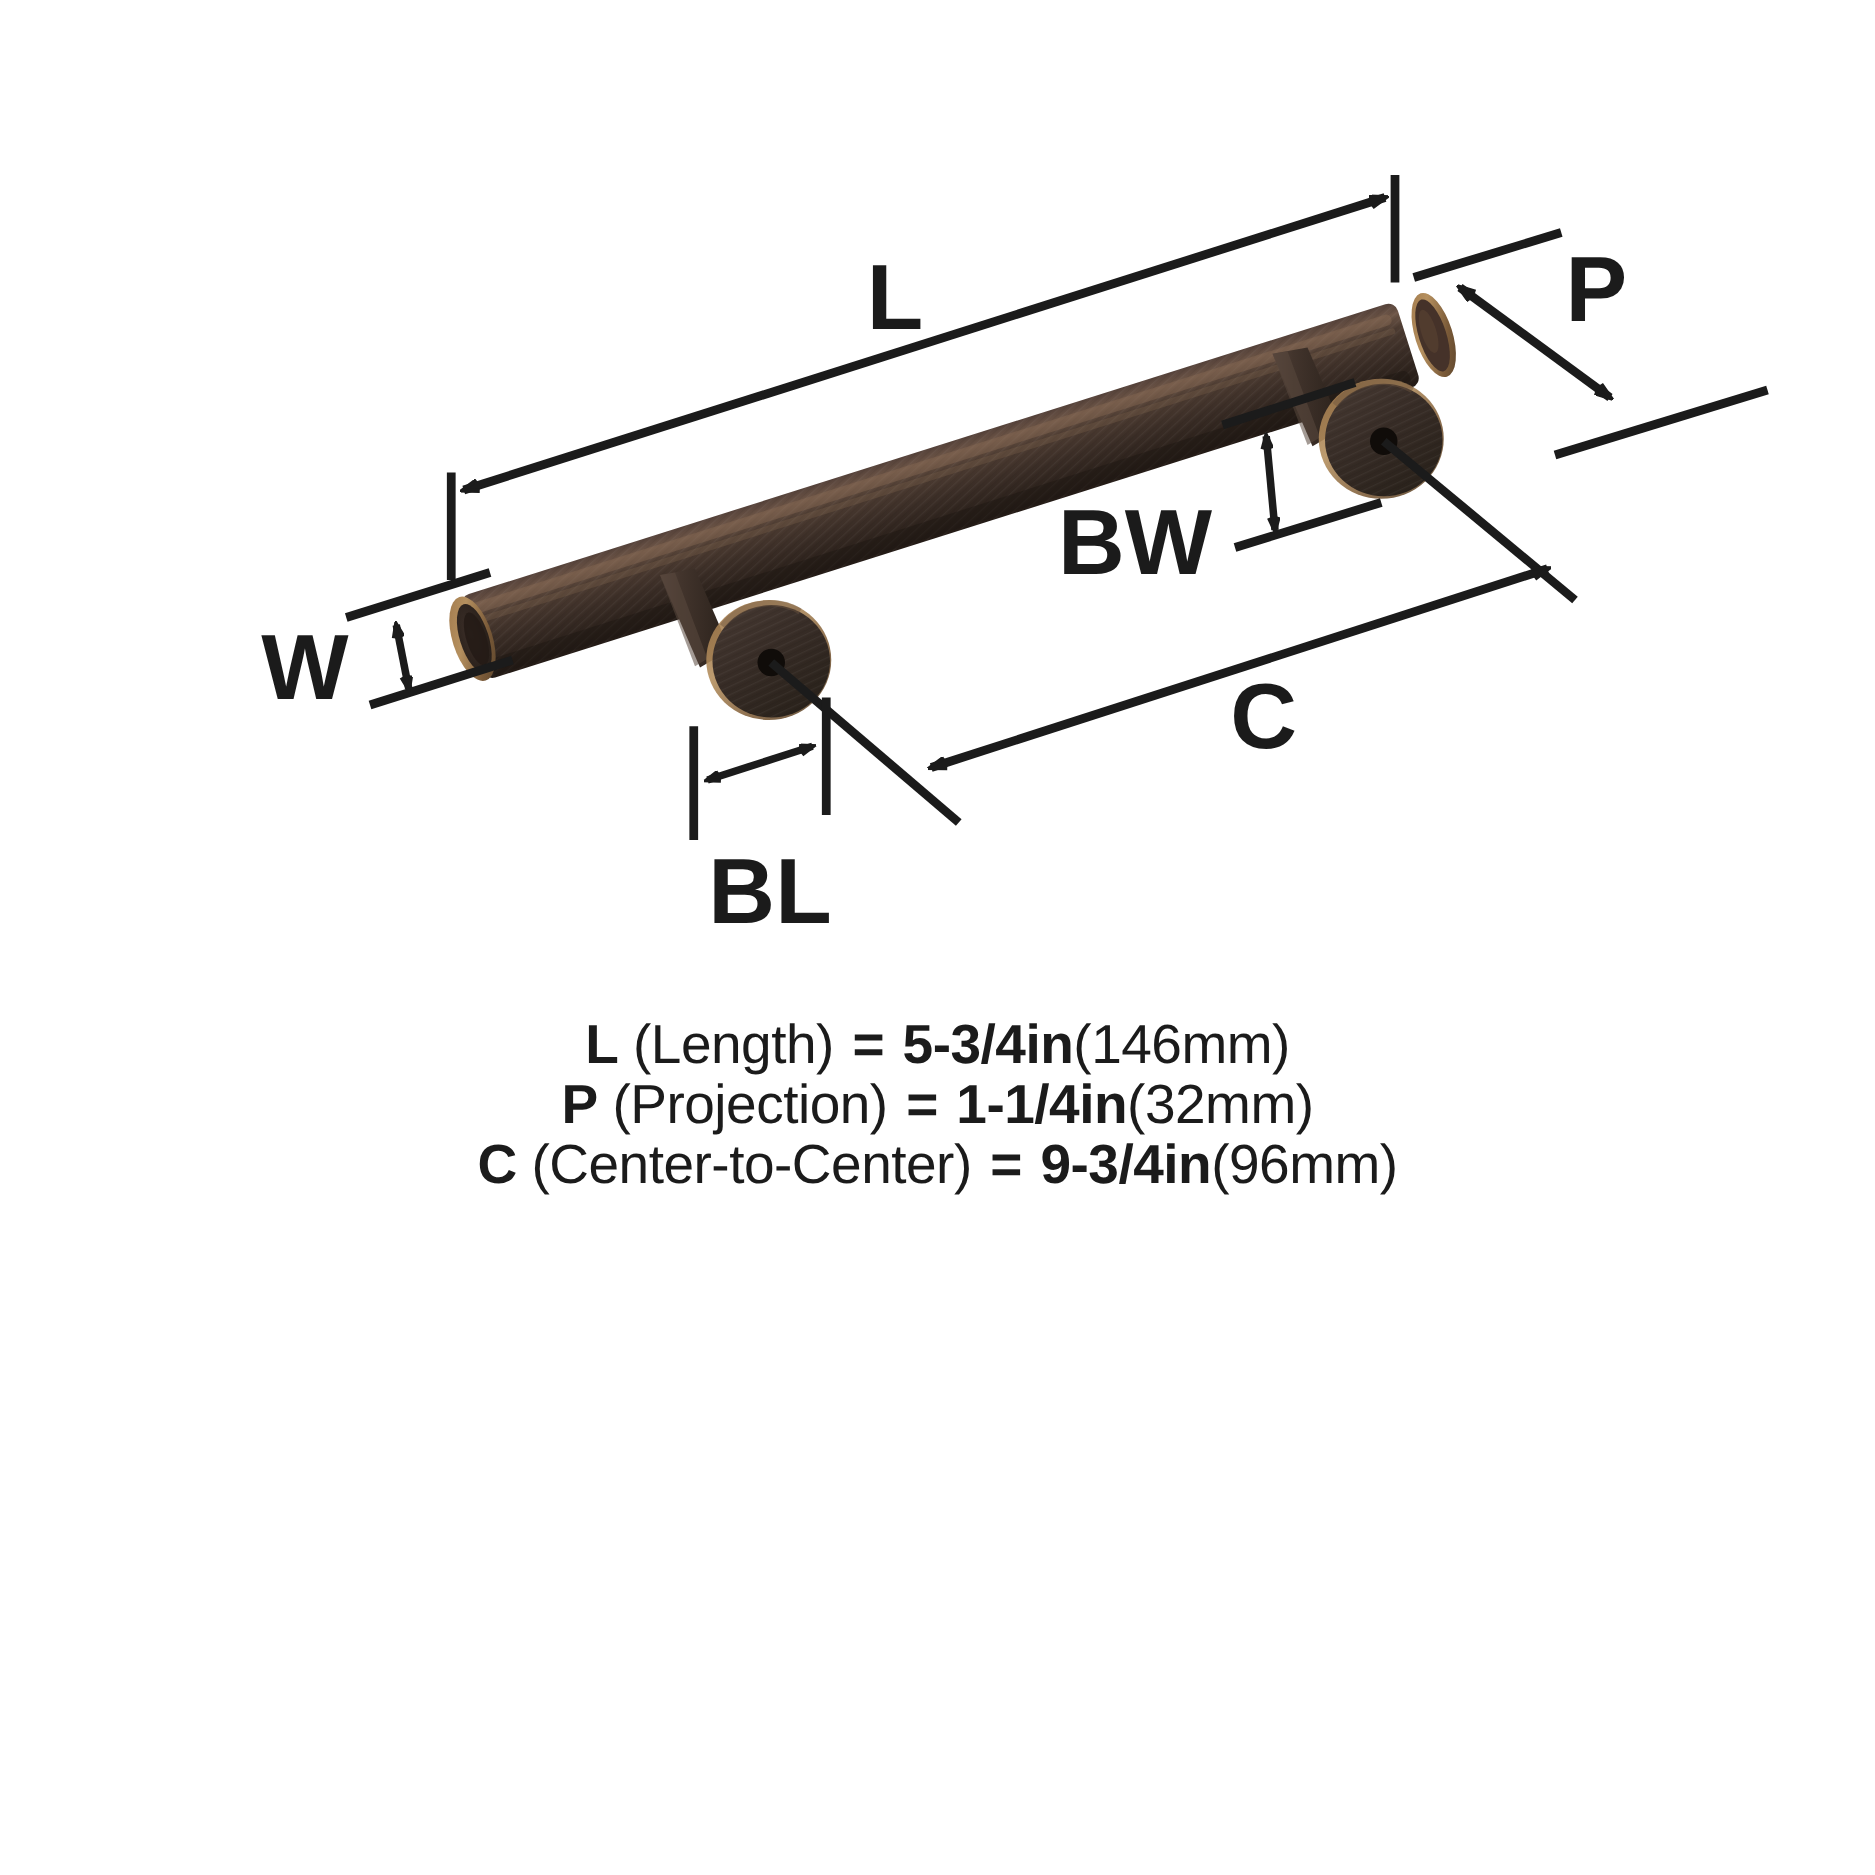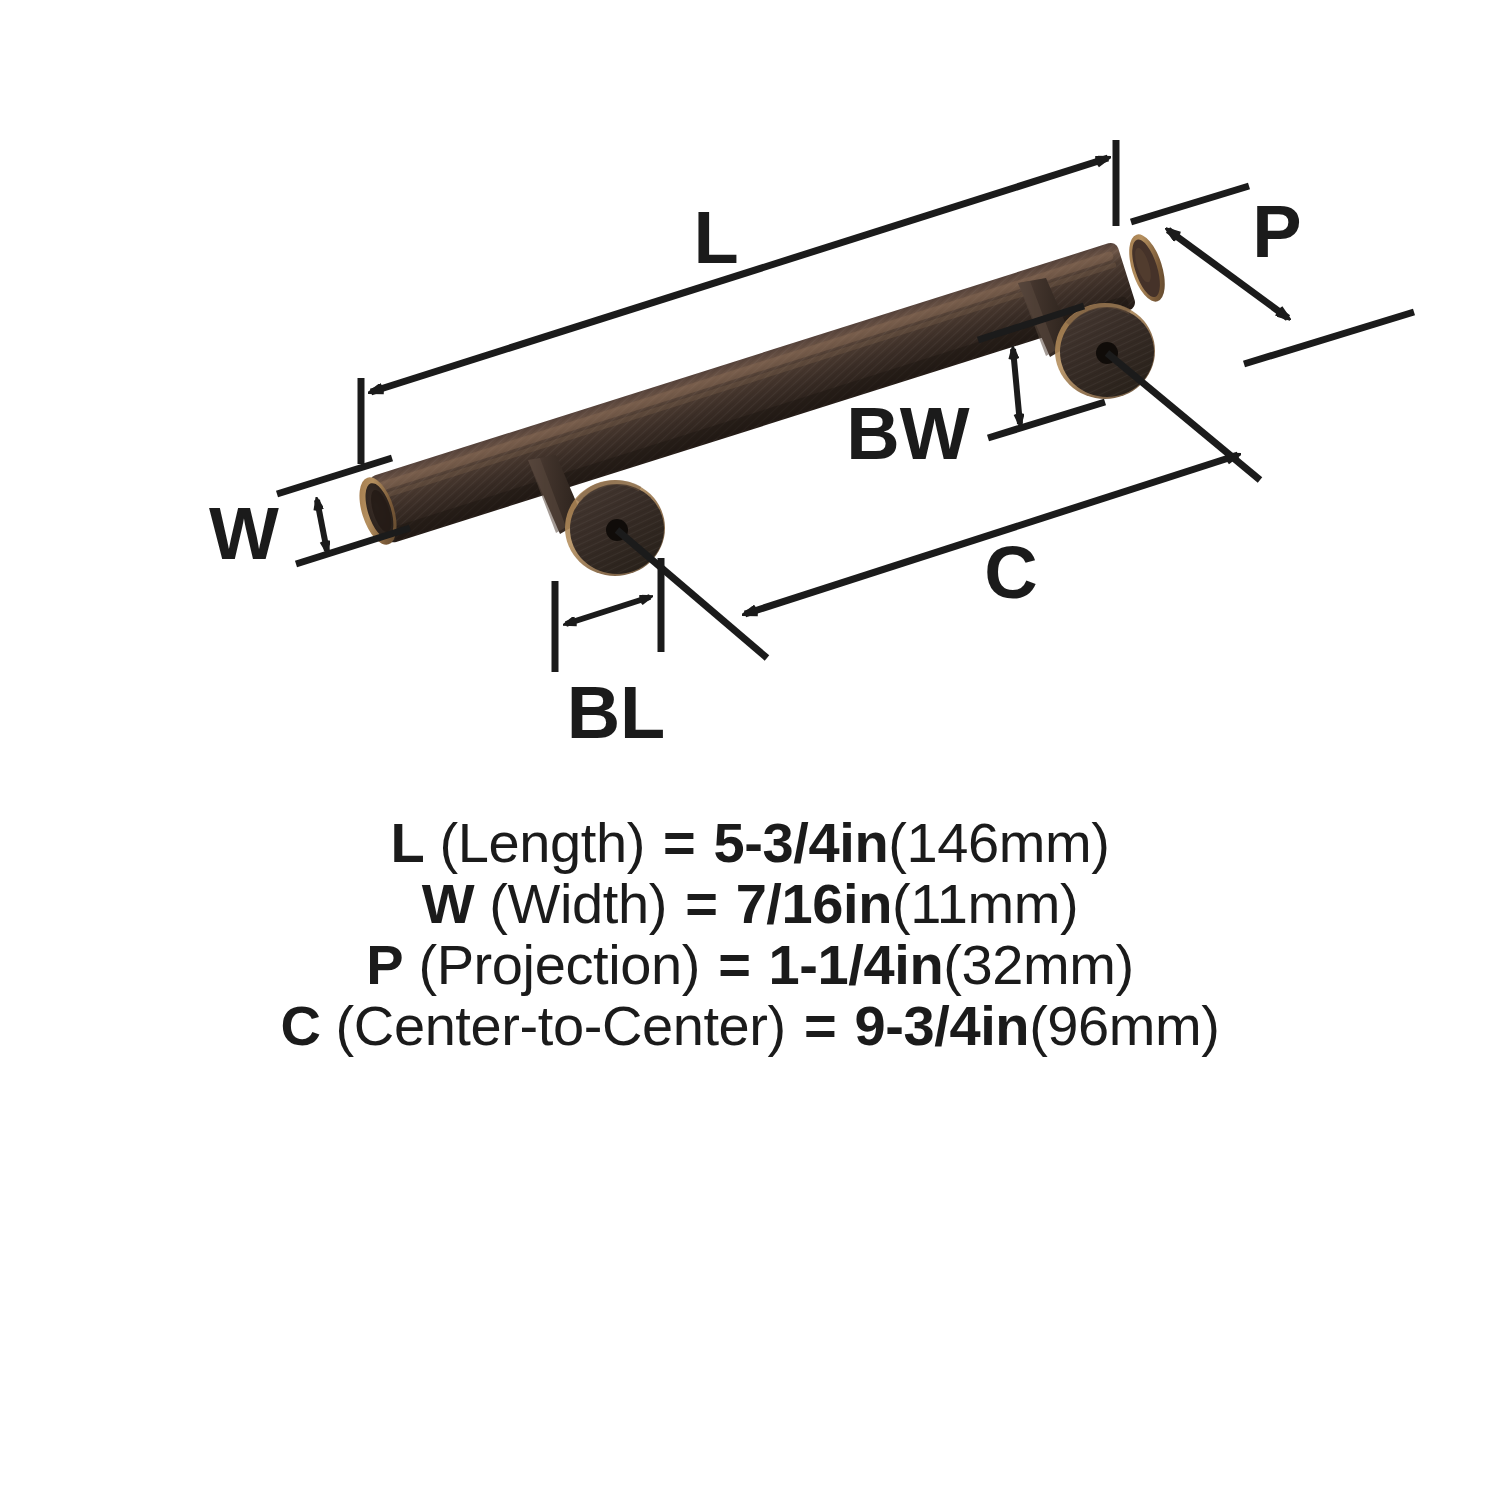--- a/index.html
+++ b/index.html
@@ -44,21 +44,21 @@
     top: 812px;
     width: 1500px;
     display: flex;
     flex-direction: column;
     align-items: center;
   }
   .spec-row {
     display: block;
     white-space: nowrap;
     line-height: 1.09;
-    font-size: 56px;
+    font-size: 44px;
     letter-spacing: -0.4px;
     color: #1b1b1b;
     text-align: left;
   }
   .spec-row .sym {
     font-weight: 700;
   }
   .spec-row .name {
     font-weight: 400;
   }
@@ -259,26 +259,20 @@
 
   <div id="spec-list">
 
     <div class="spec-row">
       <span class="sym">L</span>
       <span class="name">(Length)</span>
       <span class="eq">=</span>
       <span class="val">5-3/4in</span><span class="metric">(146mm)</span>
     </div>
 
-    <div class="spec-row">
-      <span class="sym">W</span>
-      <span class="name">(Width)</span>
-      <span class="eq">=</span>
-      <span class="val">7/16in</span><span class="metric">(11mm)</span>
-    </div>
 
     <div class="spec-row">
       <span class="sym">P</span>
       <span class="name">(Projection)</span>
       <span class="eq">=</span>
       <span class="val">1-1/4in</span><span class="metric">(32mm)</span>
     </div>
 
     <div class="spec-row">
       <span class="sym">C</span>

